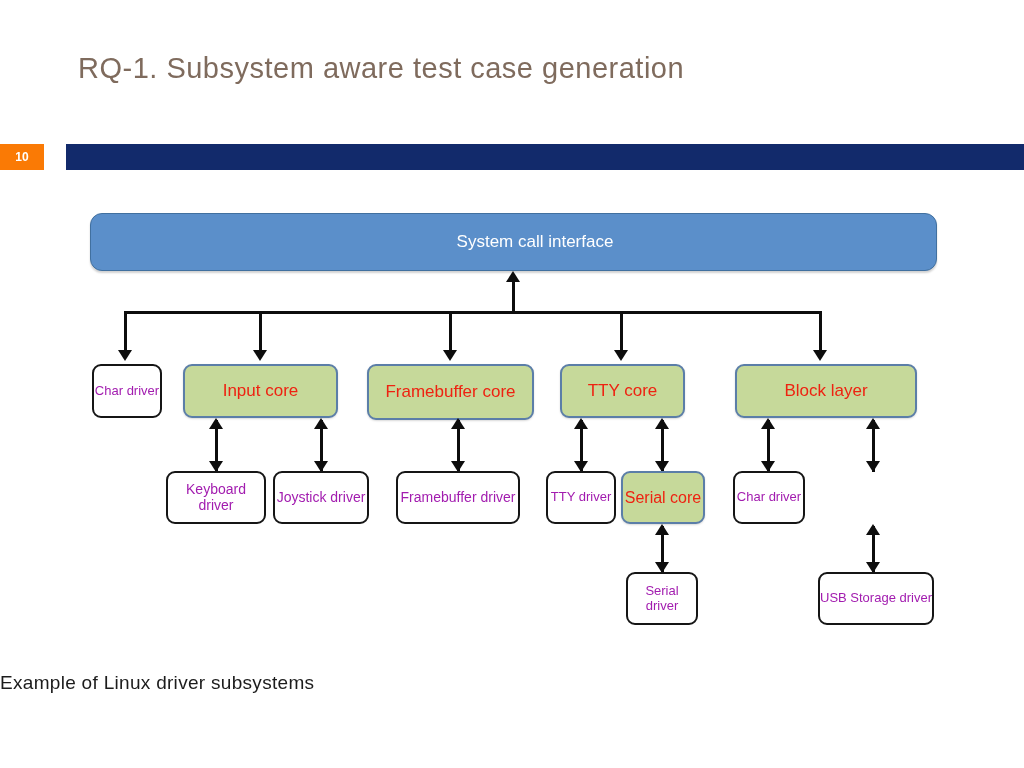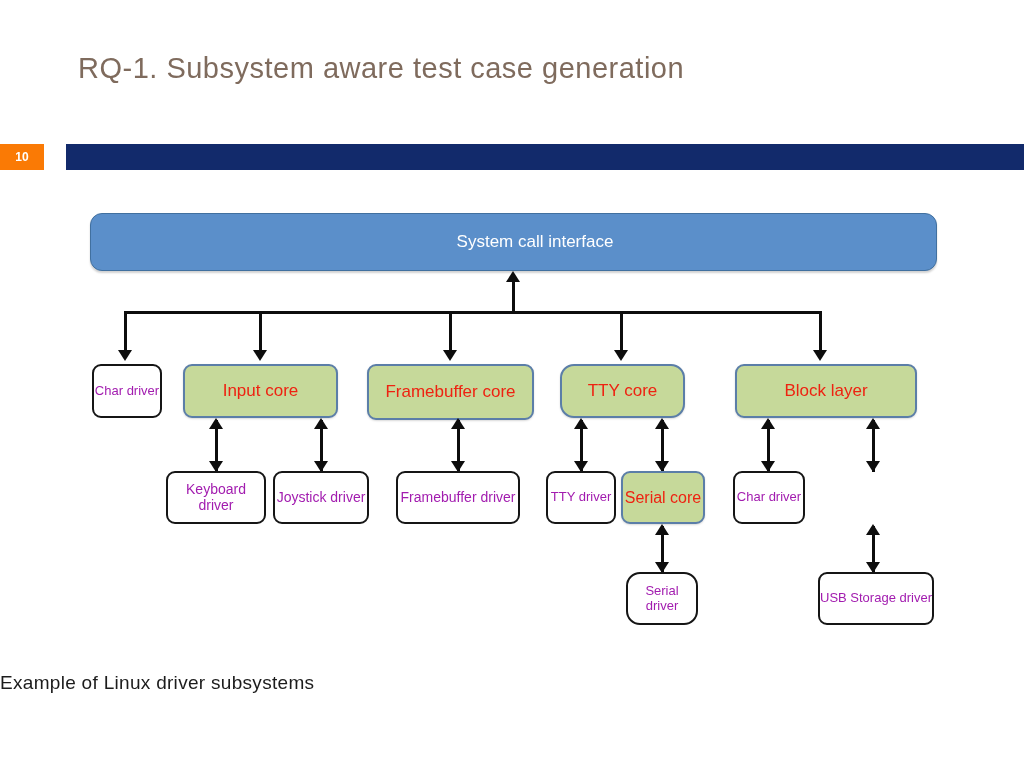--- a/index.html
+++ b/index.html
@@ -166,21 +166,21 @@
 
   <div class="wire v" style="left:819px; top:131px; height:40px;"></div>
   <div class="arrow down" style="left:813px; top:170px;"></div>
 
   <div class="node driver tiny" style="left:92px; top:184px; width:70px; height:54px;">Char driver</div>
 
   <div class="node core" style="left:183px; top:184px; width:155px; height:54px;">Input core</div>
 
   <div class="node core" style="left:367px; top:184px; width:167px; height:56px;">Framebuffer core</div>
 
-  <div class="node core" style="left:560px; top:184px; width:125px; height:54px;border-radius:14px;">TTY core</div>
+  <div class="node core" style="left:560px; top:184px; width:125px; height:54px;">TTY core</div>
 
   <div class="node core" style="left:735px; top:184px; width:182px; height:54px;">Block layer</div>
 
   <div class="wire v" style="left:215px; top:240px; height:52px;"></div>
   <div class="arrow up" style="left:209px; top:238px;"></div>
   <div class="arrow down" style="left:209px; top:281px;"></div>
 
   <div class="wire v" style="left:320px; top:240px; height:52px;"></div>
   <div class="arrow up" style="left:314px; top:238px;"></div>
   <div class="arrow down" style="left:314px; top:281px;"></div>
@@ -219,19 +219,19 @@
 
 
   <div class="wire v" style="left:661px; top:346px; height:47px;"></div>
   <div class="arrow up" style="left:655px; top:344px;"></div>
   <div class="arrow down" style="left:655px; top:382px;"></div>
 
   <div class="wire v" style="left:872px; top:346px; height:47px;"></div>
   <div class="arrow up" style="left:866px; top:344px;"></div>
   <div class="arrow down" style="left:866px; top:382px;"></div>
 
-  <div class="node driver tiny" style="left:626px; top:392px; width:72px; height:53px;border-radius:14px;">Serial driver</div>
+  <div class="node driver tiny" style="left:626px; top:392px; width:72px; height:53px;">Serial driver</div>
 
   <div class="node driver tiny" style="left:818px; top:392px; width:116px; height:53px;">USB Storage driver</div>
 
 </div>
 
 <div id="caption">Example of Linux driver subsystems</div>
 
 </body></html>

